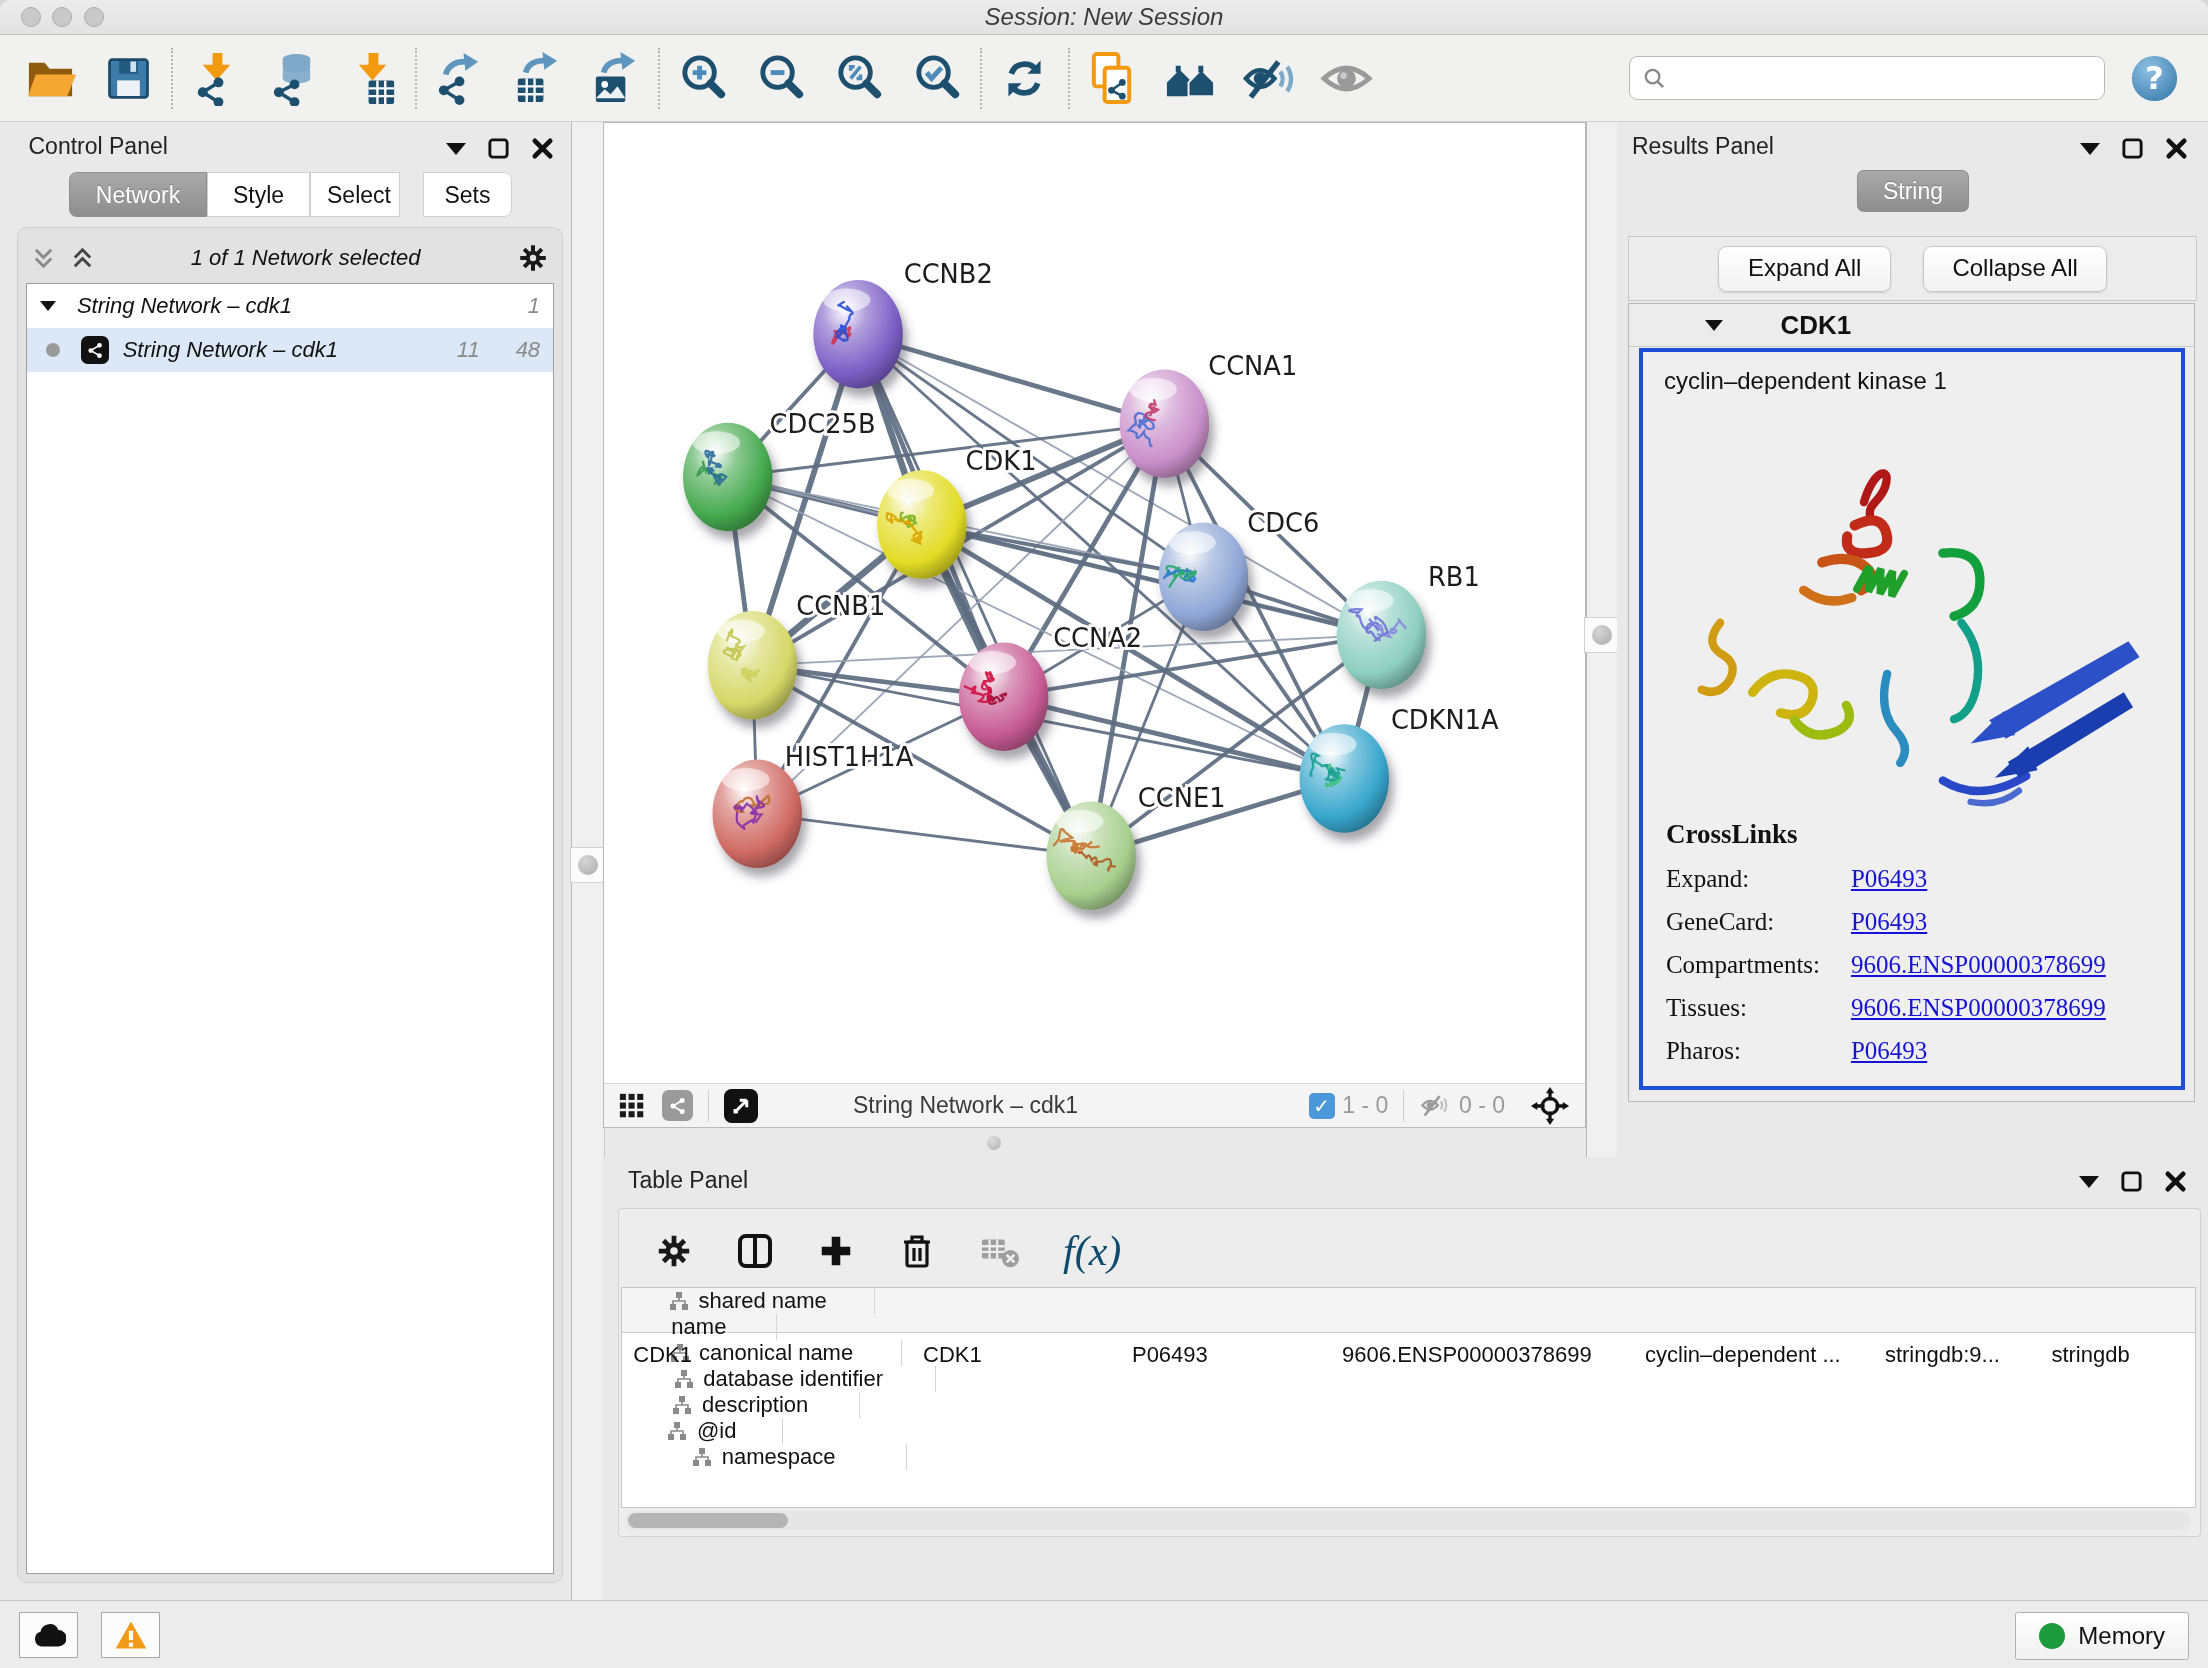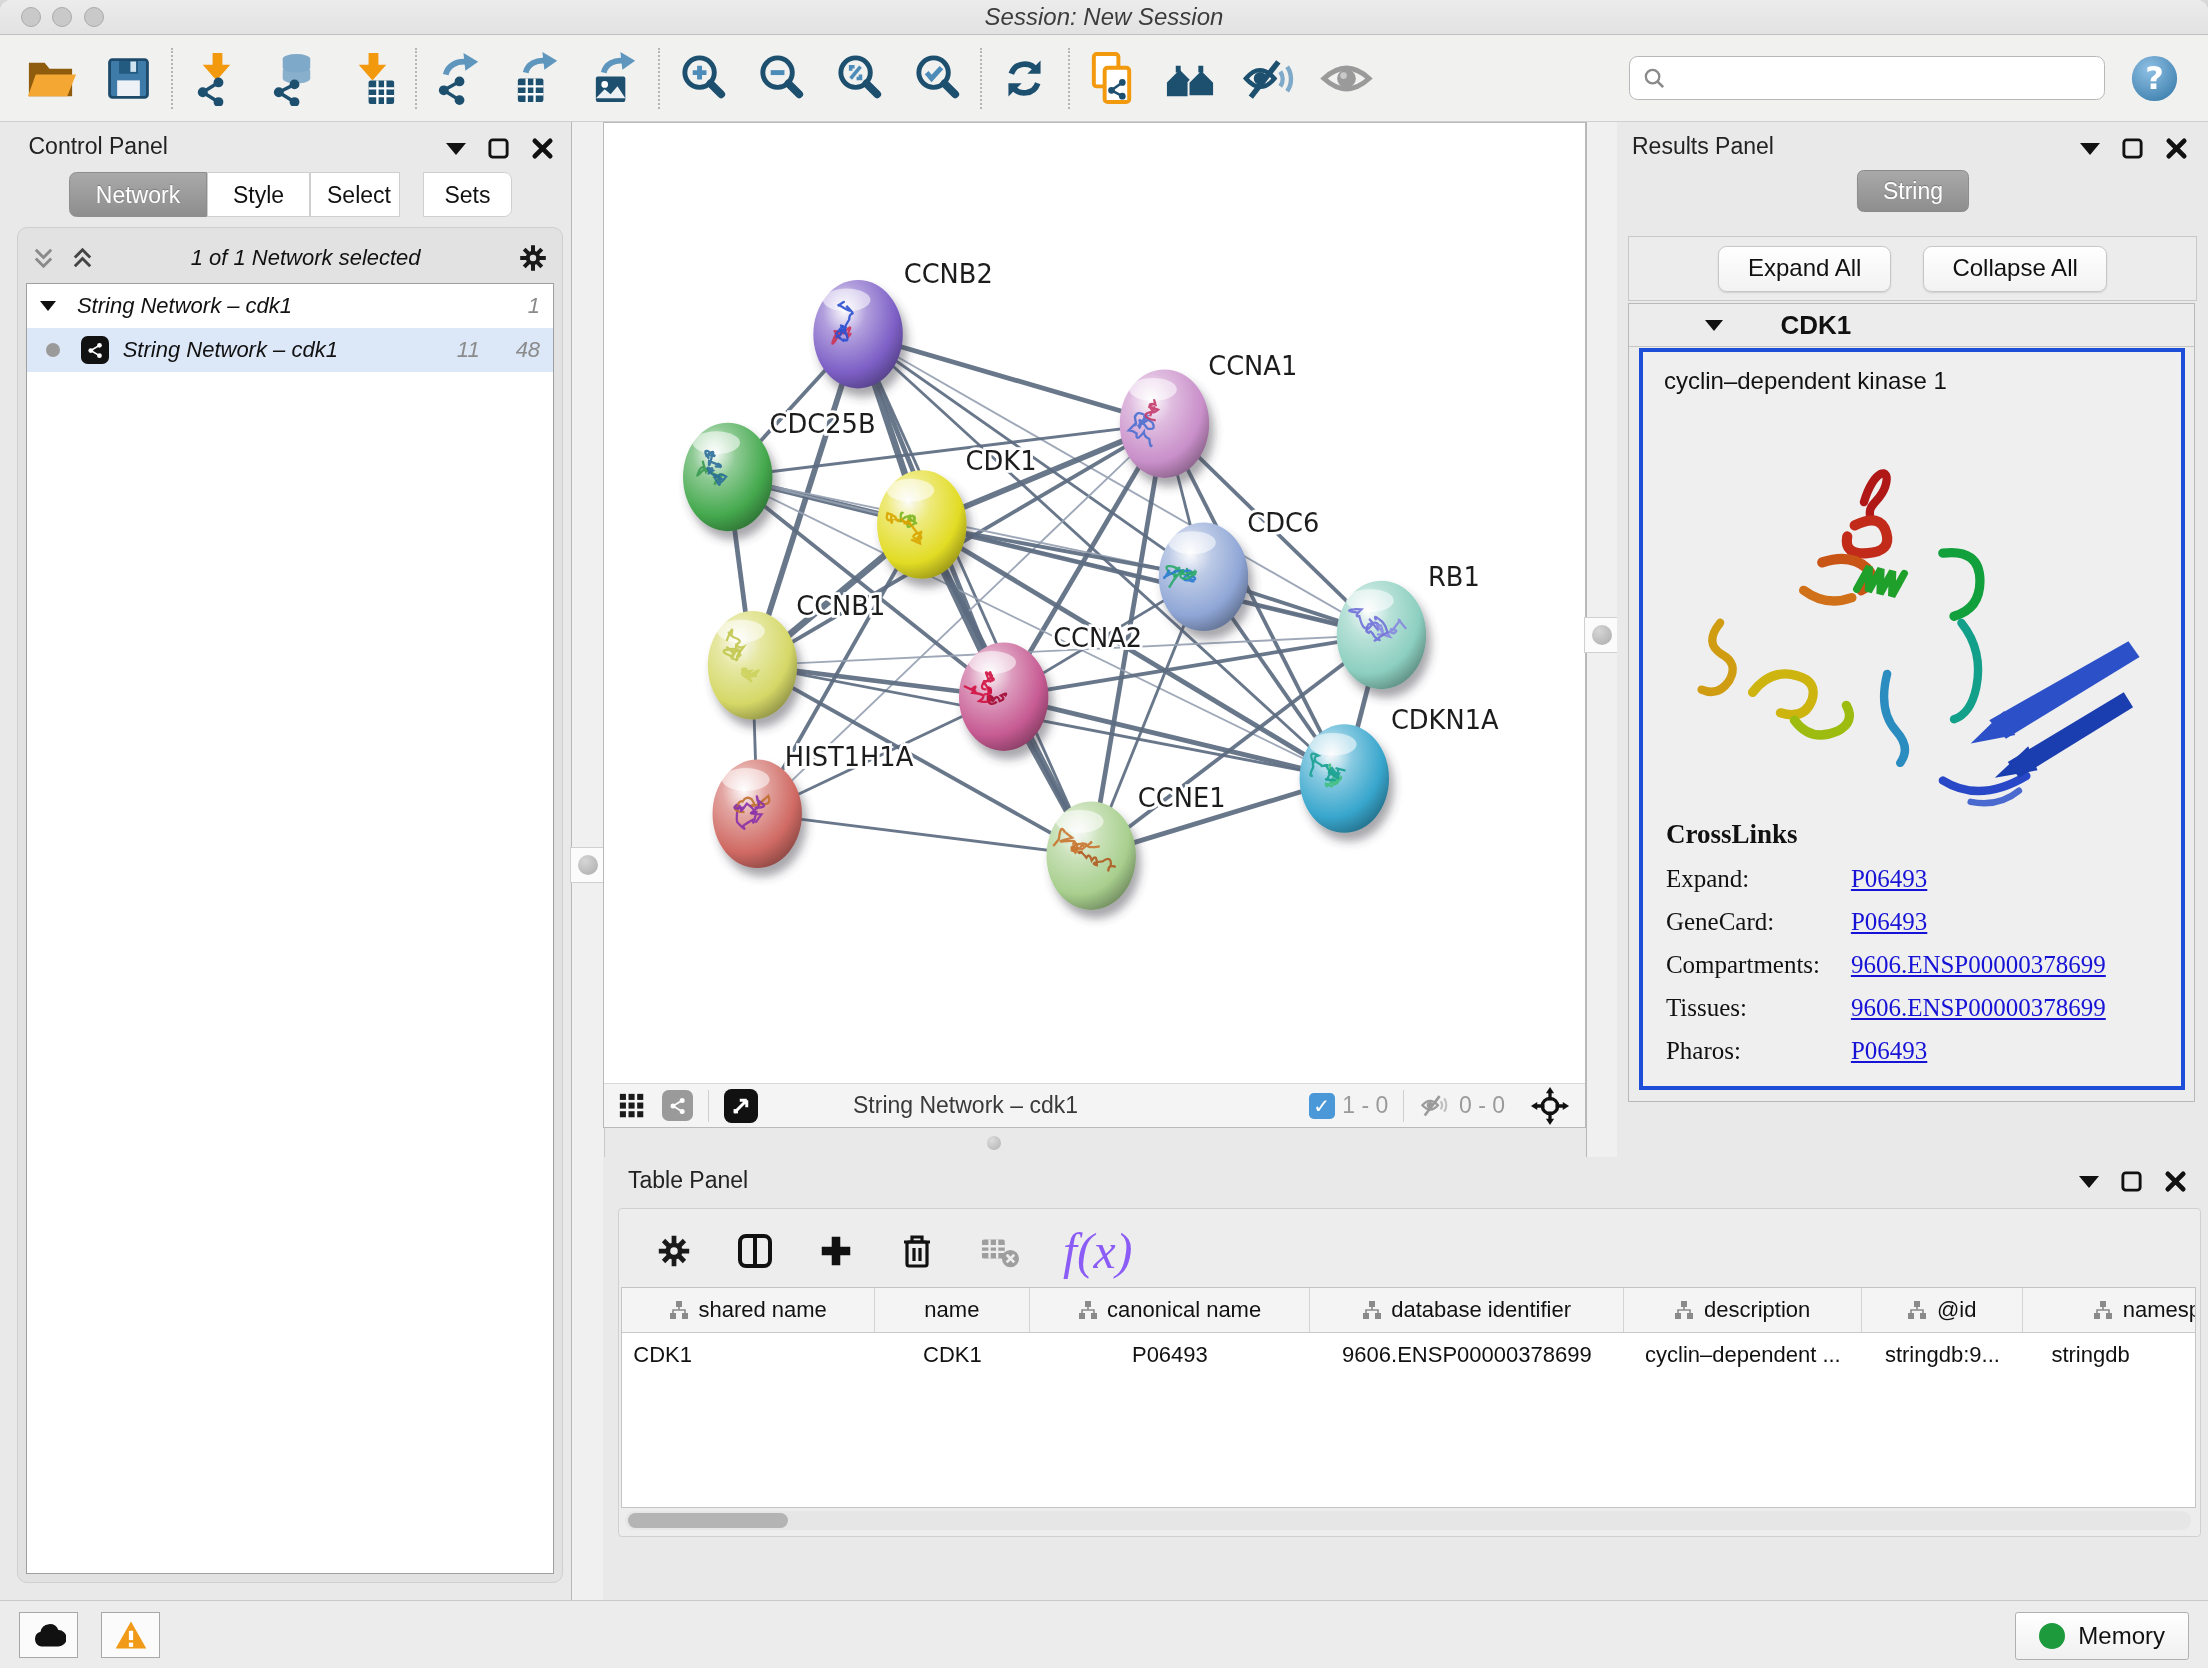--- a/index.html
+++ b/index.html
@@ -53,21 +53,21 @@
   .rbtn{height:44px;line-height:42px;padding:0 28.5px;background:linear-gradient(#ffffff,#f2f2f2);border:1px solid #c6c6c6;border-radius:8.6px;font-size:24px;color:#111;box-shadow:0 1px 1.9px rgba(0,0,0,.12);}
   .crossl{font-family:"Liberation Serif",serif;}
   .crossl .hd{font-size:27px;font-weight:bold;color:#111;}
   .crossl .row{display:flex;font-size:25px;margin-top:15px;}
   .crossl .lb{width:185px;color:#111;}
   .crossl a{color:#1612d6;text-decoration:underline;}
 
   
   .tp-box{background:#ededed;border:1px solid #d0d0d0;border-radius:3.8px;}
   .tbl{background:#fff;border:1px solid #c4c4c4;box-sizing:border-box;overflow:hidden;}
-  .thr{display:flex;background:#f4f4f4;border-bottom:1px solid #c9c9c9;height:44px;}
+  .thr{display:flex;background:#f4f4f4;border-bottom:1px solid #c9c9c9;height:44px;flex-direction:column;}
   .th{display:flex;align-items:center;justify-content:center;gap:9.5px;font-size:22px;color:#111;border-right:1px solid #d4d4d4;box-sizing:border-box;overflow:hidden;flex:0 0 auto;}
   .tdr{display:flex;height:43px;}
   .td{display:flex;align-items:center;justify-content:center;font-size:22px;color:#111;box-sizing:border-box;overflow:hidden;white-space:nowrap;flex:0 0 auto;}
   .scrolltrack{background:#e6e6e6;border-radius:9.5px;}
   .scrollthumb{background:#b4b4b4;border-radius:9.5px;}
 
   .statusbar{position:absolute;left:0;top:1600px;width:100%;height:68px;background:#ececec;border-top:1px solid #c9c9c9;}
   .sbtn{position:absolute;top:11.4px;width:57px;height:44px;background:#fbfbfb;border:1px solid #a8a8a8;display:flex;align-items:center;justify-content:center;}
   .membtn{position:absolute;right:19px;top:11.4px;height:46px;background:linear-gradient(#fff,#f0f0f0);border:1px solid #b0b0b0;border-radius:2.9px;display:flex;align-items:center;gap:13.3px;padding:0 23px;font-size:24px;color:#111;}
   .memdot{width:26px;height:26px;border-radius:50%;background:#1c9a3c;}
@@ -727,21 +727,21 @@
         <svg width="42" height="38" viewBox="0 0 44 40">
             <g fill="#9e9e9e">
               <rect x="3" y="8" width="24" height="20" rx="2"></rect>
               <g stroke="#ededed" stroke-width="2.4">
                 <path d="M3 15h24M3 21h24M11 8v20M19 8v20"></path>
               </g>
               <circle cx="33" cy="28" r="9"></circle>
               <path d="M29 24l8 8M37 24l-8 8" stroke="#ededed" stroke-width="2.8"></path>
             </g>
           </svg>
-        <span style="font-family:'Liberation Serif',serif;font-style:italic;color:#8b5cf6;font-size:50px;">f(x)</span>
+        <span style="font-family:'Liberation Serif',serif;font-style:italic;color:#0c4a6e;font-size:42px;">f(x)</span>
       </div>
 
       <div class="tbl abs" style="left:1.9px;top:78px;width:1575px;height:221px;">
         <div class="thr" id="tbl-head">
             <div class="th" style="width: 253px;">
               <svg width="20" height="19" viewBox="0 0 20 19">
                 <g fill="#8a8a8a">
                   <rect x="7" y="0" width="6" height="6"></rect>
                   <rect x="1" y="12" width="6" height="6"></rect>
                   <rect x="13" y="12" width="6" height="6"></rect>

